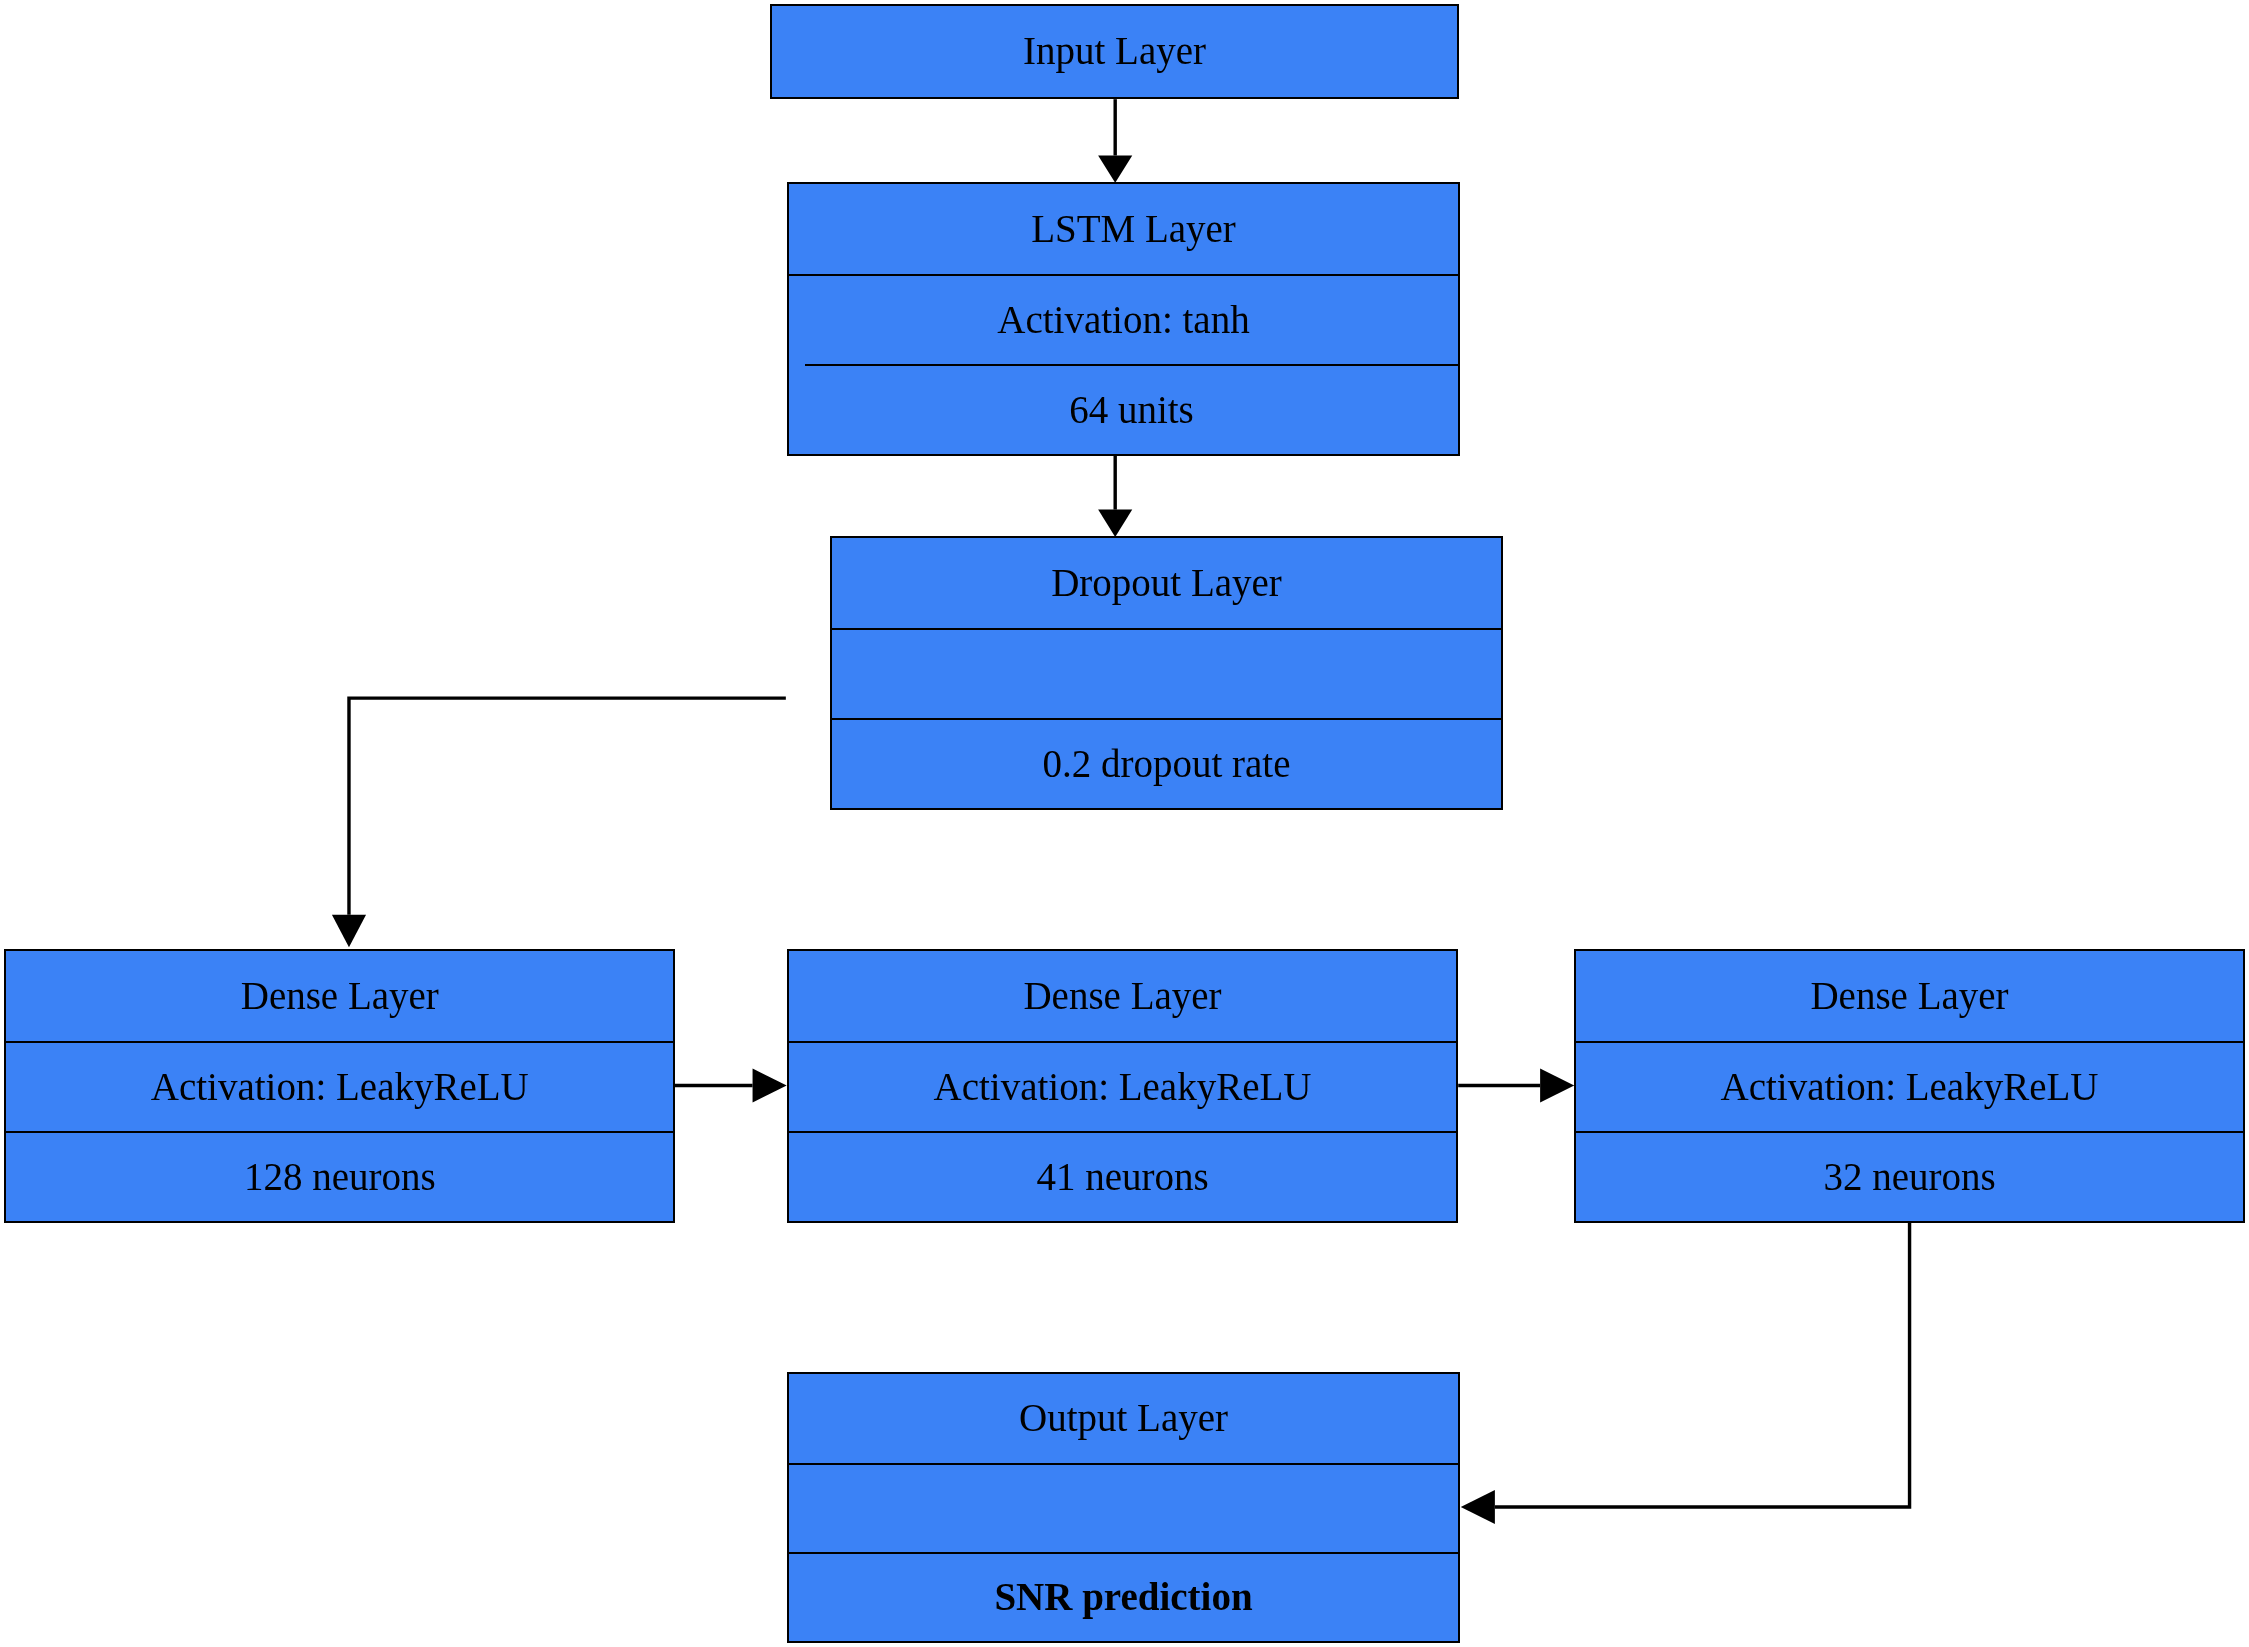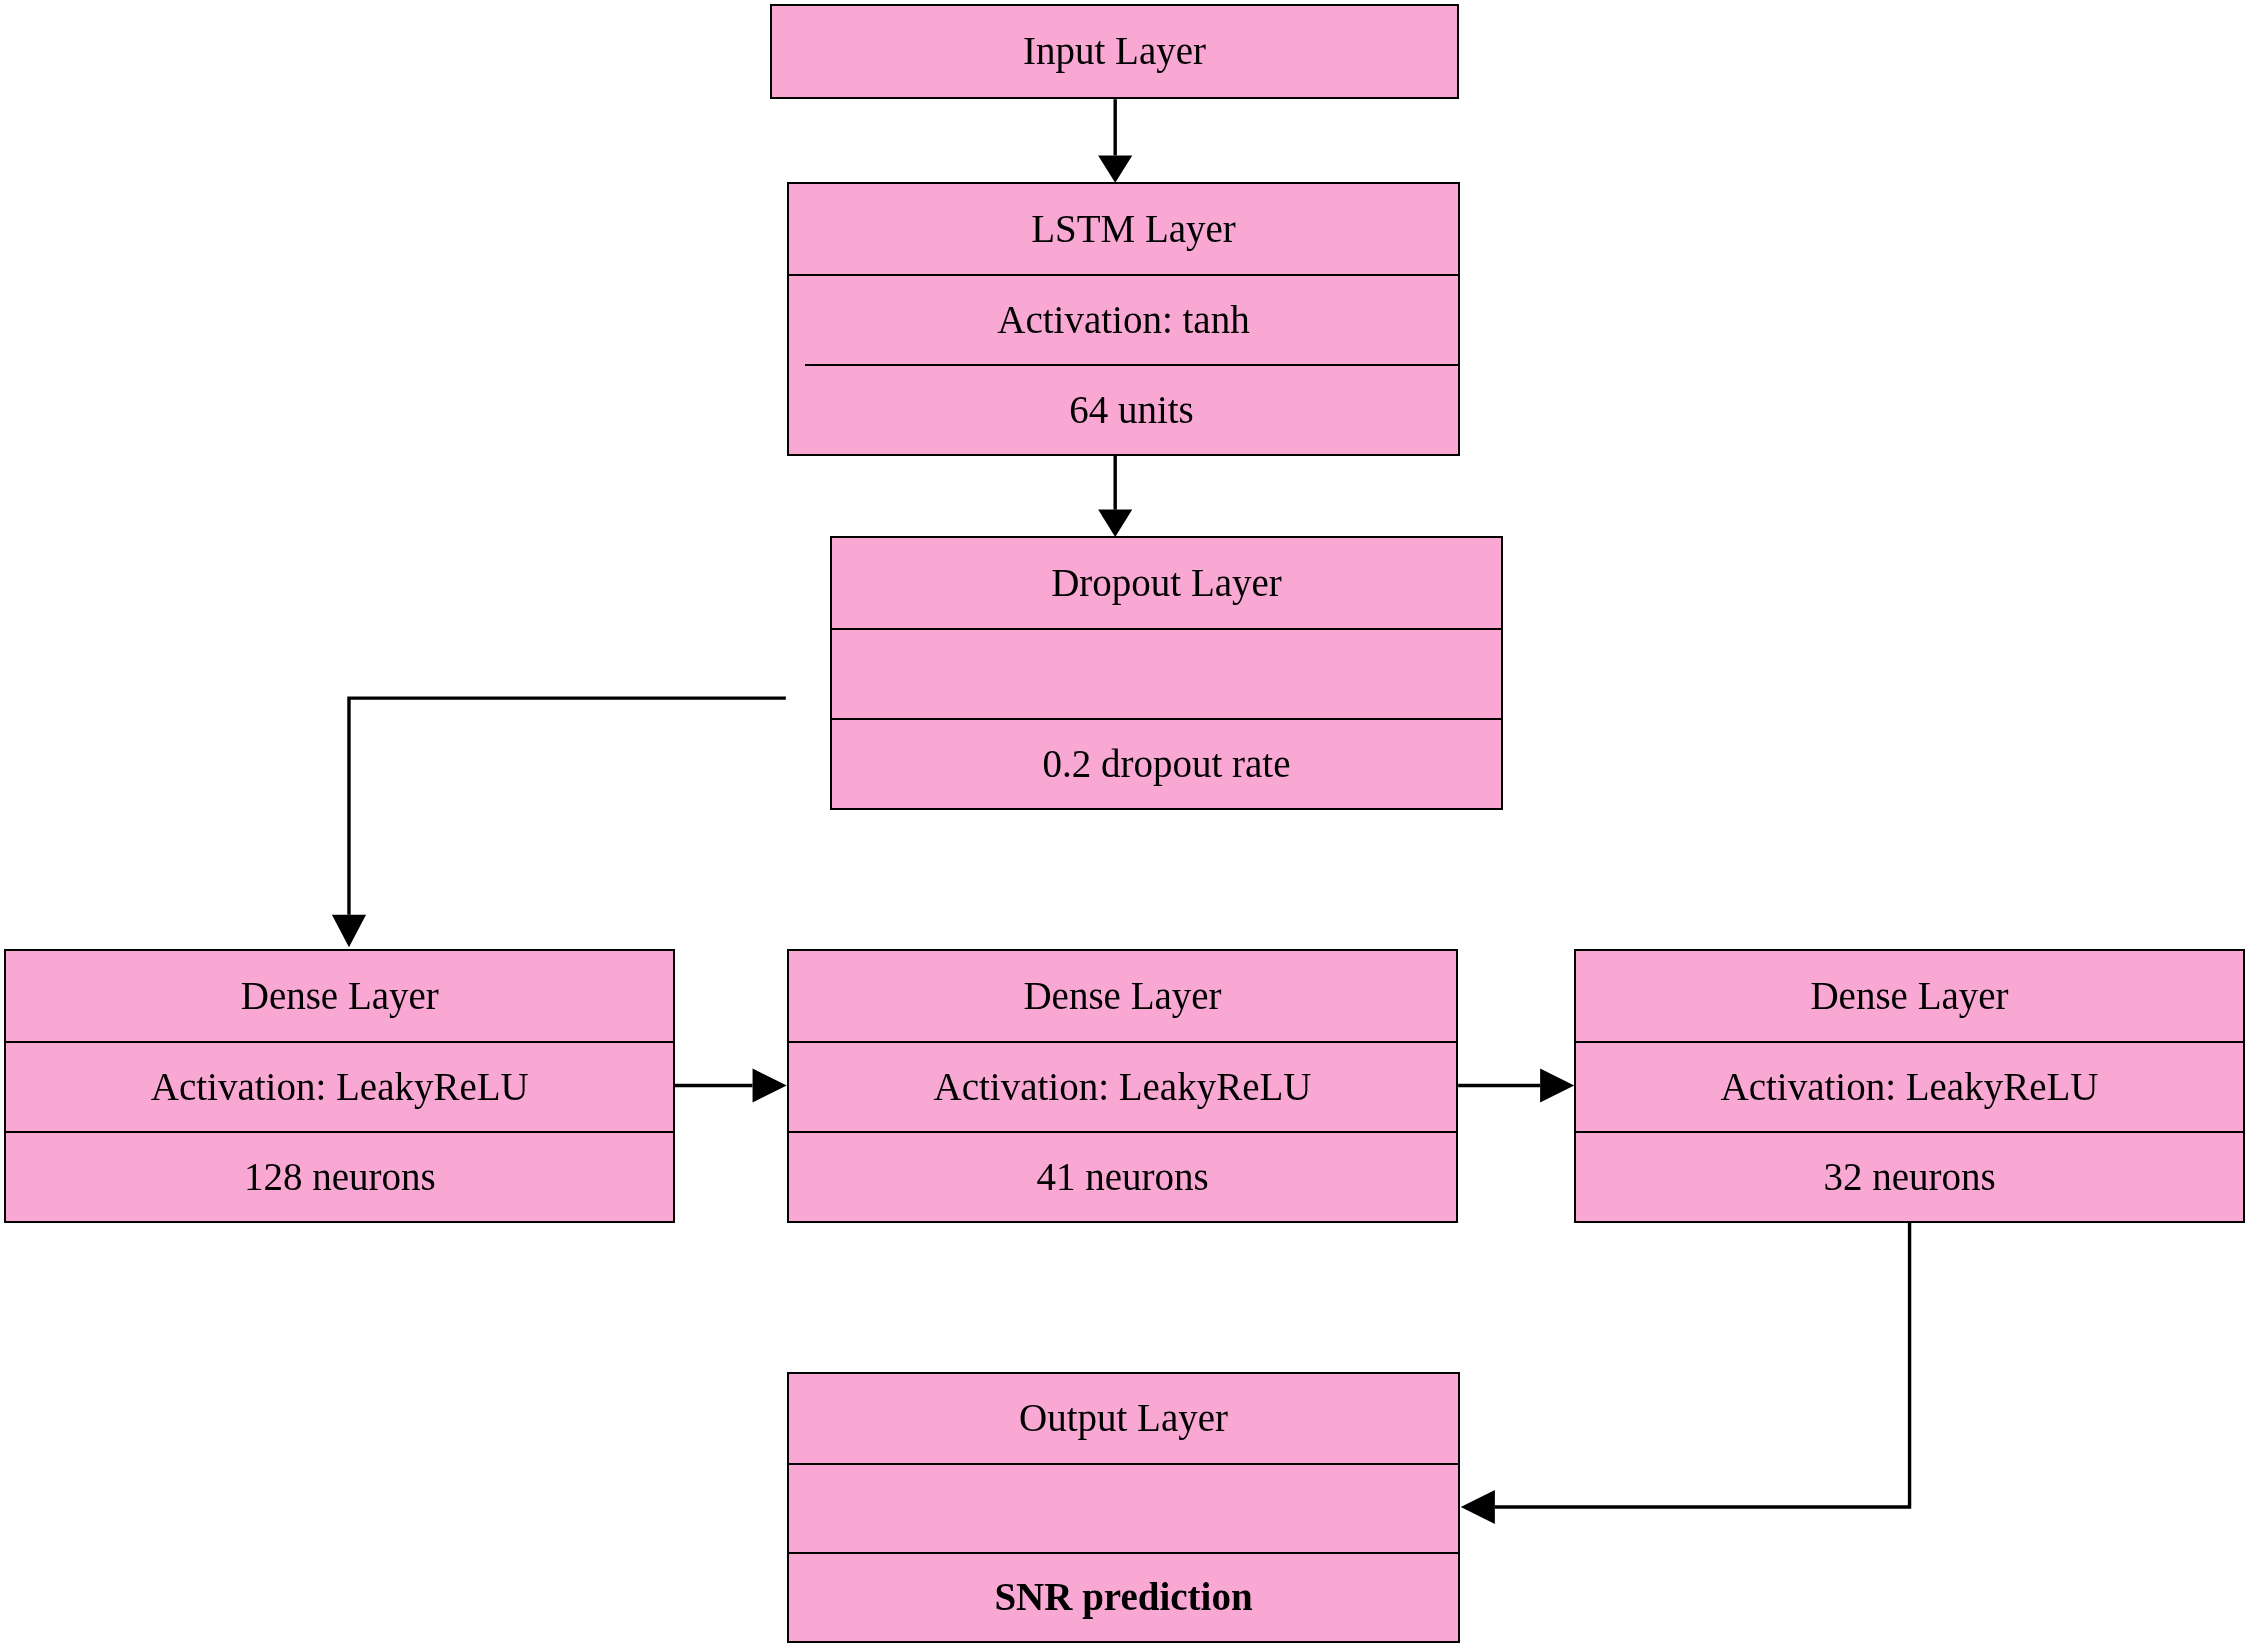--- a/index.html
+++ b/index.html
@@ -12,21 +12,21 @@
     width: 2250px;
     height: 1648px;
     background: #ffffff;
     font-family: "Liberation Serif", "DejaVu Serif", serif;
     overflow: hidden;
   }
   .node {
     position: absolute;
     box-sizing: border-box;
     border: 2.6px solid #000000;
-    background: #f9a8d4;
+    background: #3b82f6;
     display: flex;
     flex-direction: column;
   }
   .row {
     box-sizing: border-box;
     display: flex;
     align-items: center;
     justify-content: center;
     text-align: center;
     color: #000000;

